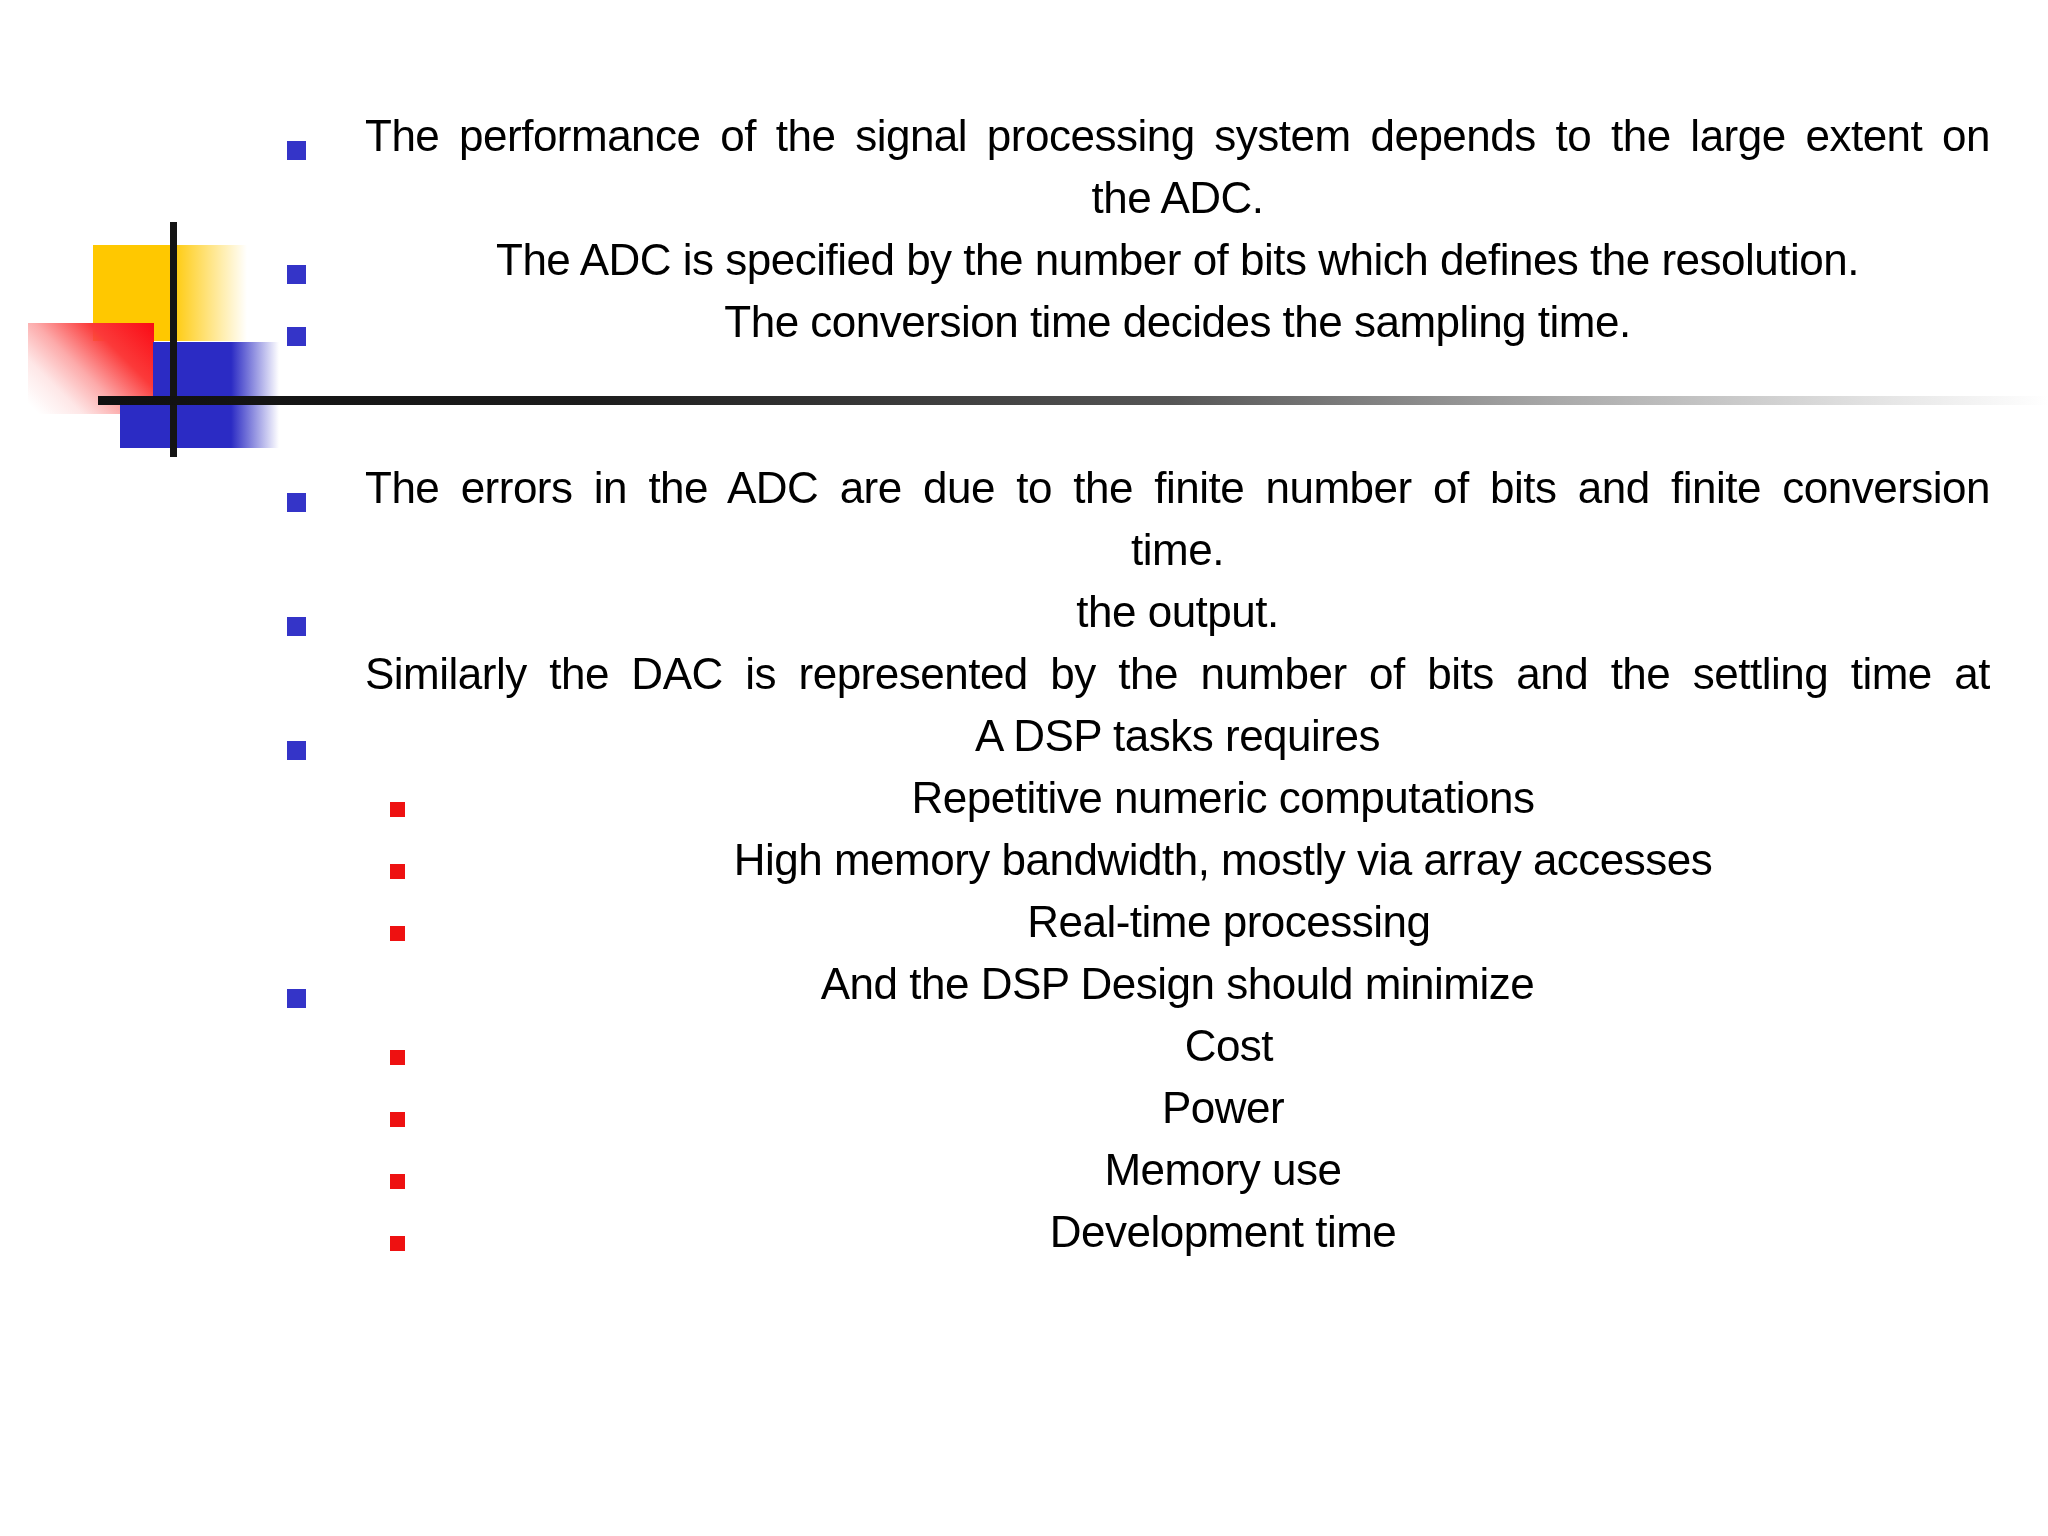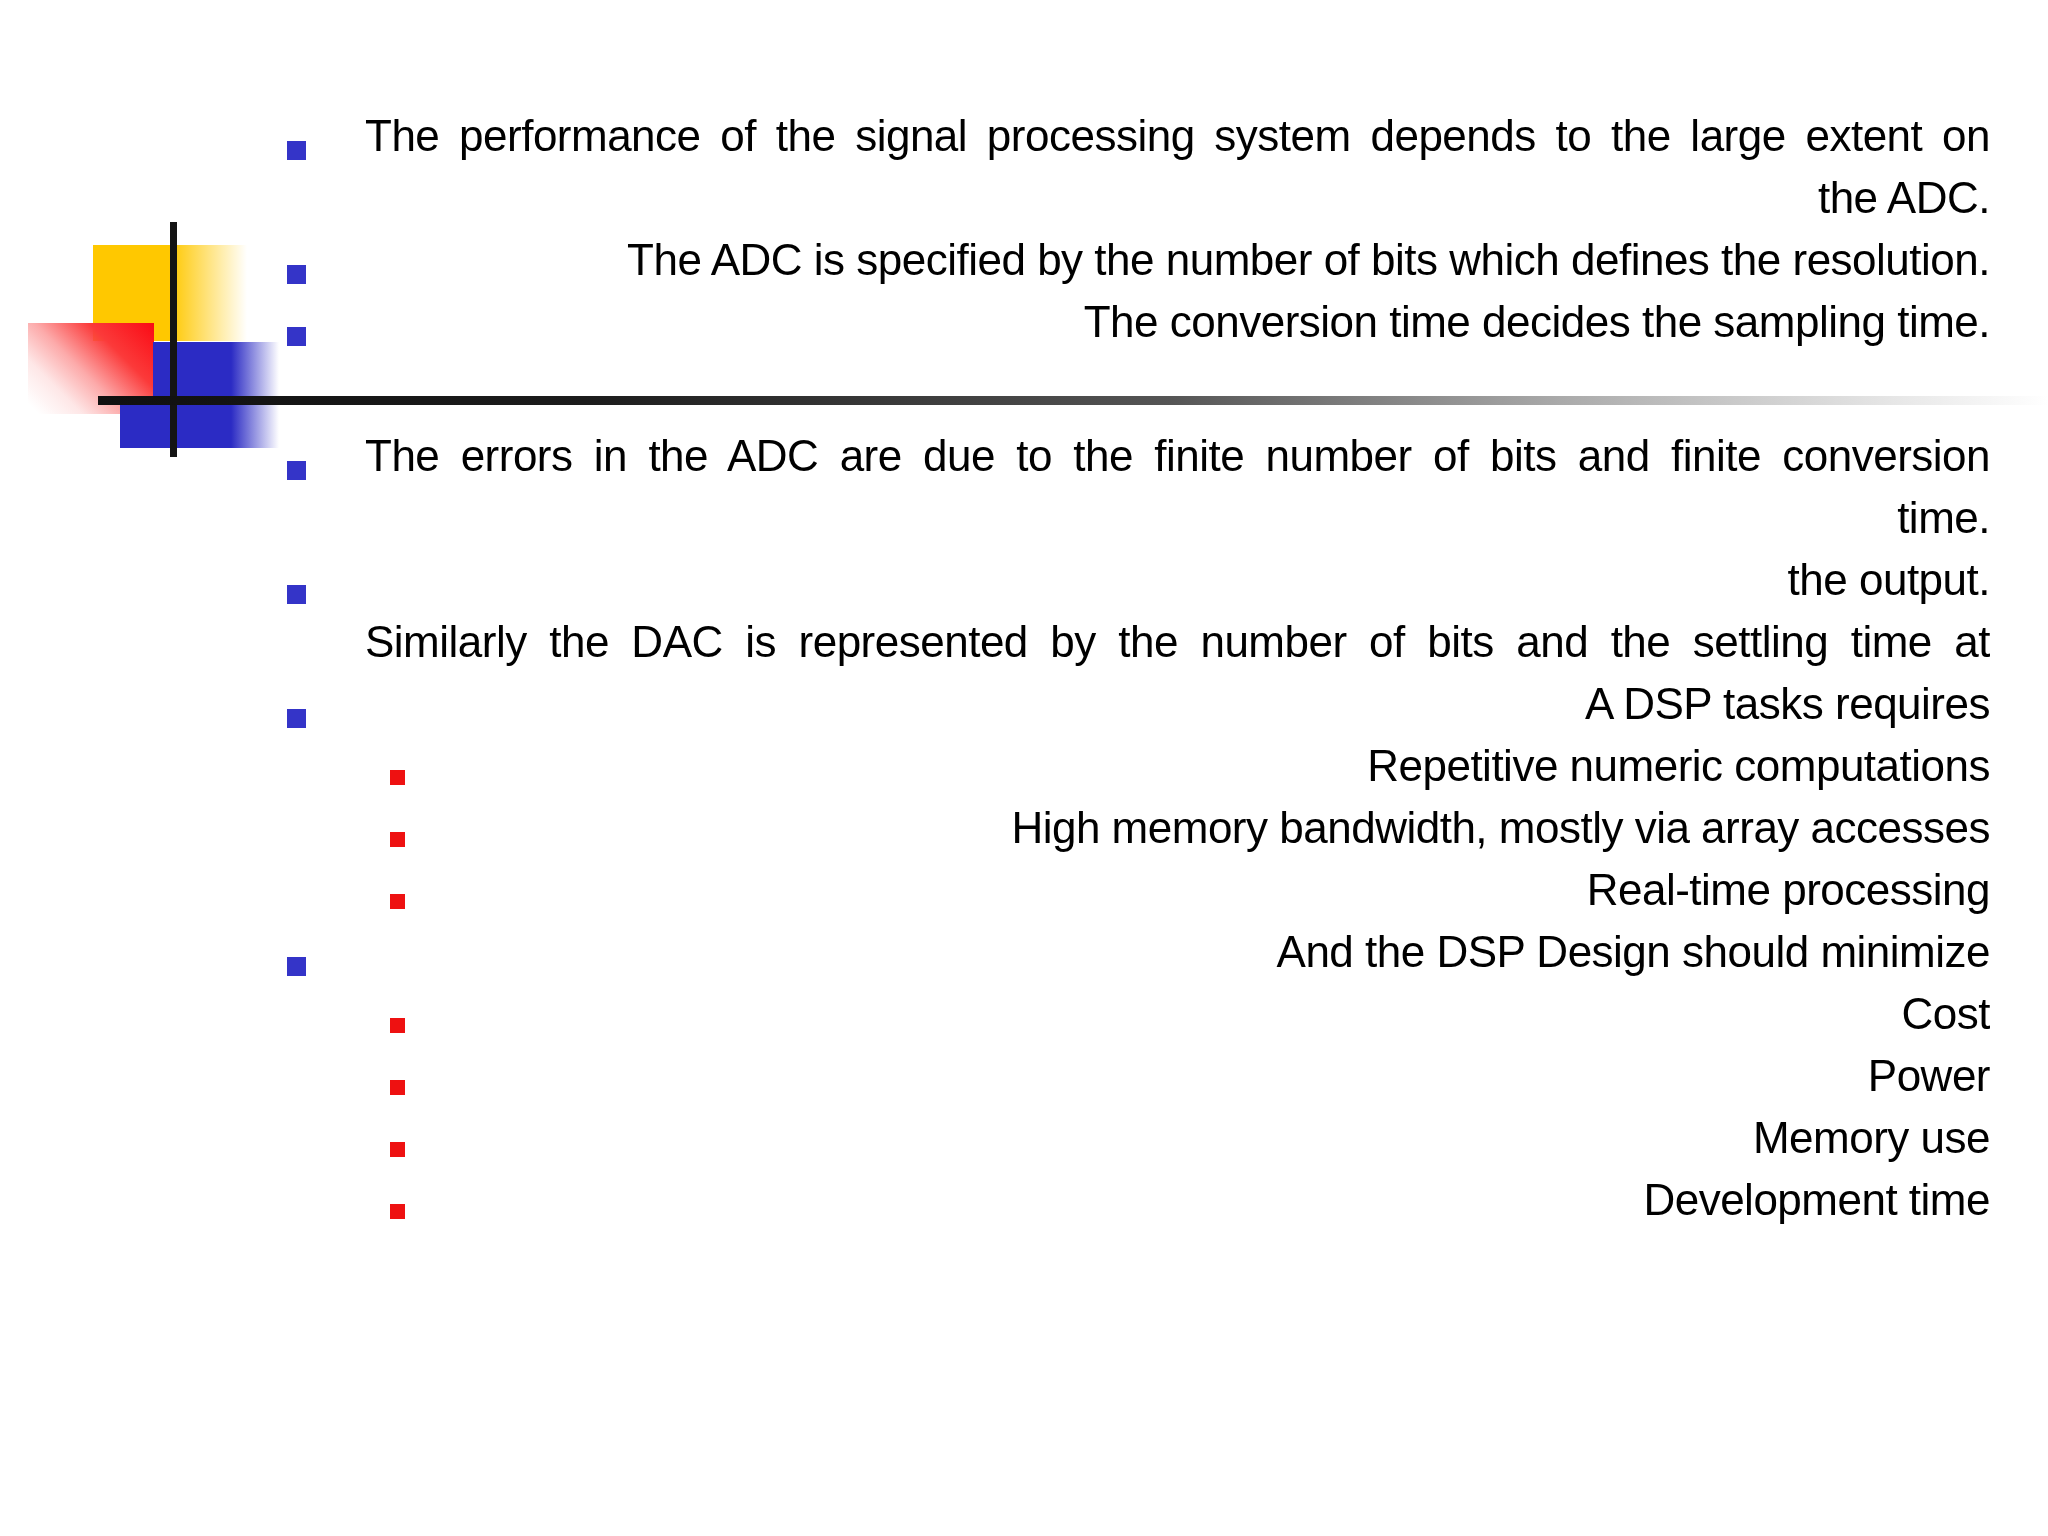--- a/index.html
+++ b/index.html
@@ -39,26 +39,26 @@
     background:linear-gradient(to right,#101010 0%,#1c1c1c 25%,#555555 55%,#aaaaaa 75%,#e6e6e6 92%,rgba(255,255,255,0) 100%);
   }
 
   
   .content {
     position:absolute; left:287px; top:105px; width:1703px;
     font-size:44px; letter-spacing:-0.5px;
   }
   .row { display:flex; align-items:flex-start; }
   .row.l2 { margin-left:103px; }
-  .row.gap-before { margin-top:72px; }
+  .row.gap-before { margin-top:104px; }
   .sq { flex:0 0 auto; display:block; }
   .sq.blue { width:19px; height:19px; background:#3434C8; margin:36px 59px 0 0; }
   .sq.red  { width:15px; height:15px; background:#EE1111; margin:35px 51px 0 0; }
   .text { flex:1; min-width:0; }
-  .line { height:62px; line-height:62px; overflow:hidden; text-align:right; }
+  .line { height:62px; line-height:62px; overflow:hidden; text-align:center; }
   .line.pre { white-space:pre-wrap; }
   .line.just { text-align:justify; }
   .line.just::after { content:""; display:inline-block; width:100%; height:0; vertical-align:top; }
 </style>
 </head>
 <body>
 
 <div class="slide">
 
   <div>

